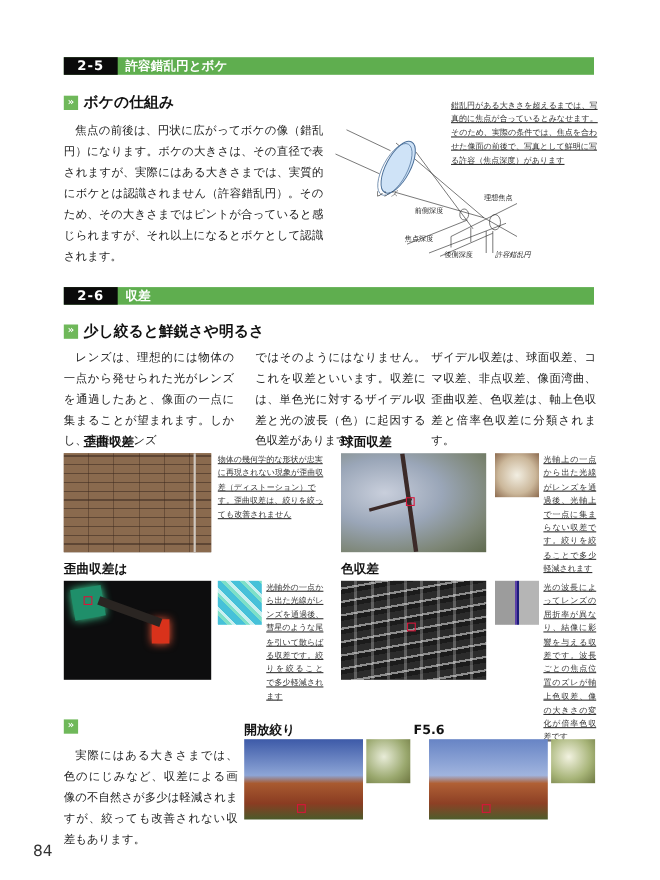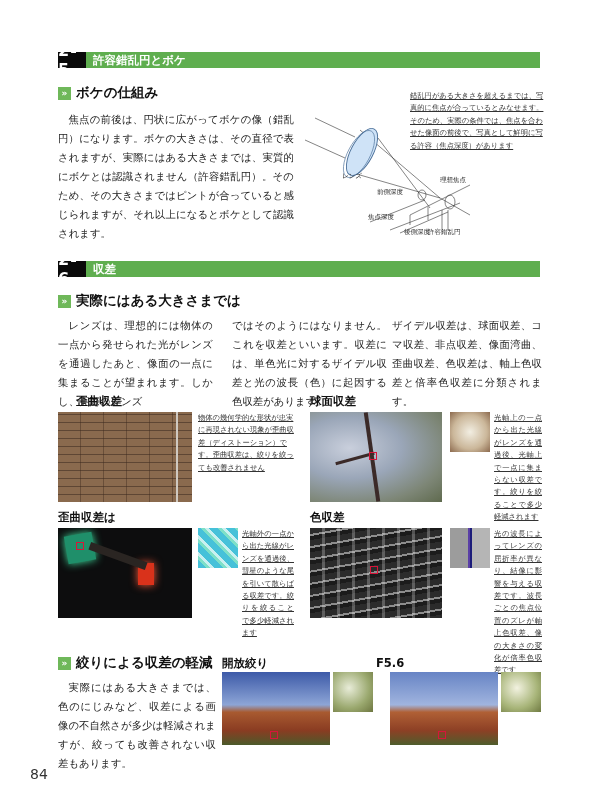--- a/index.html
+++ b/index.html
@@ -1,20 +1,20 @@
 <!DOCTYPE html>
 <html><head>
 <meta charset="utf-8">
 <style>
   * { box-sizing: border-box; margin: 0; padding: 0; }
   html, body { width: 600px; height: 800px; background: #ffffff; overflow: hidden; }
   body { position: relative; font-family: "DejaVu Sans", sans-serif; color: #231815; }
 
   .sec-bar { position: absolute; left: 58px; width: 482px; height: 16px; background: #5fae4f; display: flex; align-items: center; }
-  .sec-num { background: #0a0a0a; color: #fff; font-weight: bold; font-size: 16px; height: 16px; width: 28px; display: flex; align-items: center; justify-content: center; letter-spacing: 1px; }
+  .sec-num { background: #0a0a0a; color: #fff; font-weight: bold; font-size: 12px; height: 16px; width: 49px; display: flex; align-items: center; justify-content: center; letter-spacing: 1px; }
   .sec-title { color: #fff; font-size: 11.5px; font-weight: bold; padding-left: 7px; }
 
   .sub-head { position: absolute; display: flex; align-items: center; font-weight: bold; font-size: 13.5px; color: #111; }
   .sub-head .mark { width: 13px; height: 13px; background: #6fb85a; color: #fff; font-size: 9px; line-height: 13px; text-align: center; margin-right: 5px; font-weight: bold; }
 
   .body-text { position: absolute; font-size: 10.4px; line-height: 19px; color: #222; text-align: justify; }
   .body-text p { text-indent: 1em; }
 
   .note { position: absolute; font-size: 7.3px; line-height: 12.4px; color: #333; text-decoration: underline; }
 
@@ -66,31 +66,31 @@
       <ellipse cx="122" cy="95" rx="4" ry="5"></ellipse>
     </g>
     <ellipse cx="62" cy="52" rx="11" ry="26" transform="rotate(28 62 52)" fill="#cfe3f7" stroke="#4a6f99" stroke-width="0.9"></ellipse>
     <ellipse cx="59" cy="54" rx="11" ry="26" transform="rotate(28 59 54)" fill="none" stroke="#4a6f99" stroke-width="0.6"></ellipse>
   </svg>
   <span class="diag-label" style="left:42px; top:72px;">レンズ</span>
   <span class="diag-label" style="left:140px; top:76px;">理想焦点</span>
   <span class="diag-label" style="left:77px; top:88px;">前側深度</span>
   <span class="diag-label" style="left:68px; top:113px;">焦点深度</span>
   <span class="diag-label" style="left:104px; top:128px;">後側深度</span>
-  <span class="diag-label" style="left:128px; top:128px;">許容錯乱円</span>
+  <span class="diag-label" style="left:150px; top:128px;font-style:italic;">許容錯乱円</span>
 </div>
 
 <div class="sec-bar" style="top:261px;align-items:center;">
   <div class="sec-num">2-6</div>
   <div class="sec-title">収差</div>
 </div>
 
 <div class="sub-head" style="left:58px; top:292px;">
   <span class="mark">»</span>
-  <span>実際にはある大きさまでは</span>
+  <span>少し絞ると鮮鋭さや明るさ</span>
 </div>
 
 <div class="body-text" style="left:58px; top:316px; width:155px;">
   <p>レンズは、理想的には物体の一点から発せられた光がレンズを通過したあと、像面の一点に集まることが望まれます。しかし、実際のレンズ</p>
 </div>
 <div class="body-text" style="left:232px; top:316px; width:155px;">
   <span>ではそのようにはなりません。これを収差といいます。収差には、単色光に対するザイデル収差と光の波長（色）に起因する色収差があります。</span>
 </div>
 <div class="body-text" style="left:392px; top:316px; width:150px;">
   <span>ザイデル収差は、球面収差、コマ収差、非点収差、像面湾曲、歪曲収差、色収差は、軸上色収差と倍率色収差に分類されます。</span>
@@ -131,21 +131,20 @@
   <div style="position:absolute; inset:0; background: repeating-linear-gradient(90deg, transparent 0 12px, rgba(255,255,255,0.35) 12px 15px); opacity:.7;"></div>
   <div class="redbox" style="left:60px; top:38px;"></div>
 </div>
 <div class="photo" style="left:450px; top:528px; width:40px; height:40px; background: linear-gradient(90deg, #9c9c9c 0 18px, #5a3fa6 18px 20px, #1c1c7a 20px 22px, #b5b5b5 22px 40px);"></div>
 <div class="note" style="left:450px; top:528px; width:92px;">
   <span style="display:block; padding-left:44px; text-align:justify;">光の波長によってレンズの屈折率が異なり、結像に影響を与える収差です。波長ごとの焦点位置のズレが軸上色収差、像の大きさの変化が倍率色収差です</span>
 </div>
 
 <div class="sub-head" style="left:58px; top:654px;">
   <span class="mark">»</span>
-  <span>絞りによる収差の軽減</span>
 </div>
 <div class="body-text" style="left:58px; top:678px; width:158px;">
   <p>実際にはある大きさまでは、色のにじみなど、収差による画像の不自然さが多少は軽減されますが、絞っても改善されない収差もあります。</p>
 </div>
 
 <div class="cap-title" style="left:222px; top:656px;">開放絞り</div>
 <div class="photo" style="left:222px; top:672px; width:108px; height:73px; background: linear-gradient(180deg, #3d5aa8 0%, #8da5d6 45%, #a85a30 55%, #8a3c22 80%, #4b5a2a 100%);">
   <div class="redbox" style="left:48px; top:59px;"></div>
 </div>
 <div class="photo" style="left:333px; top:672px; width:40px; height:40px; background: radial-gradient(ellipse at 40% 40%, #e8ecd8, #9aa86e 60%, #6d7640);"></div>

